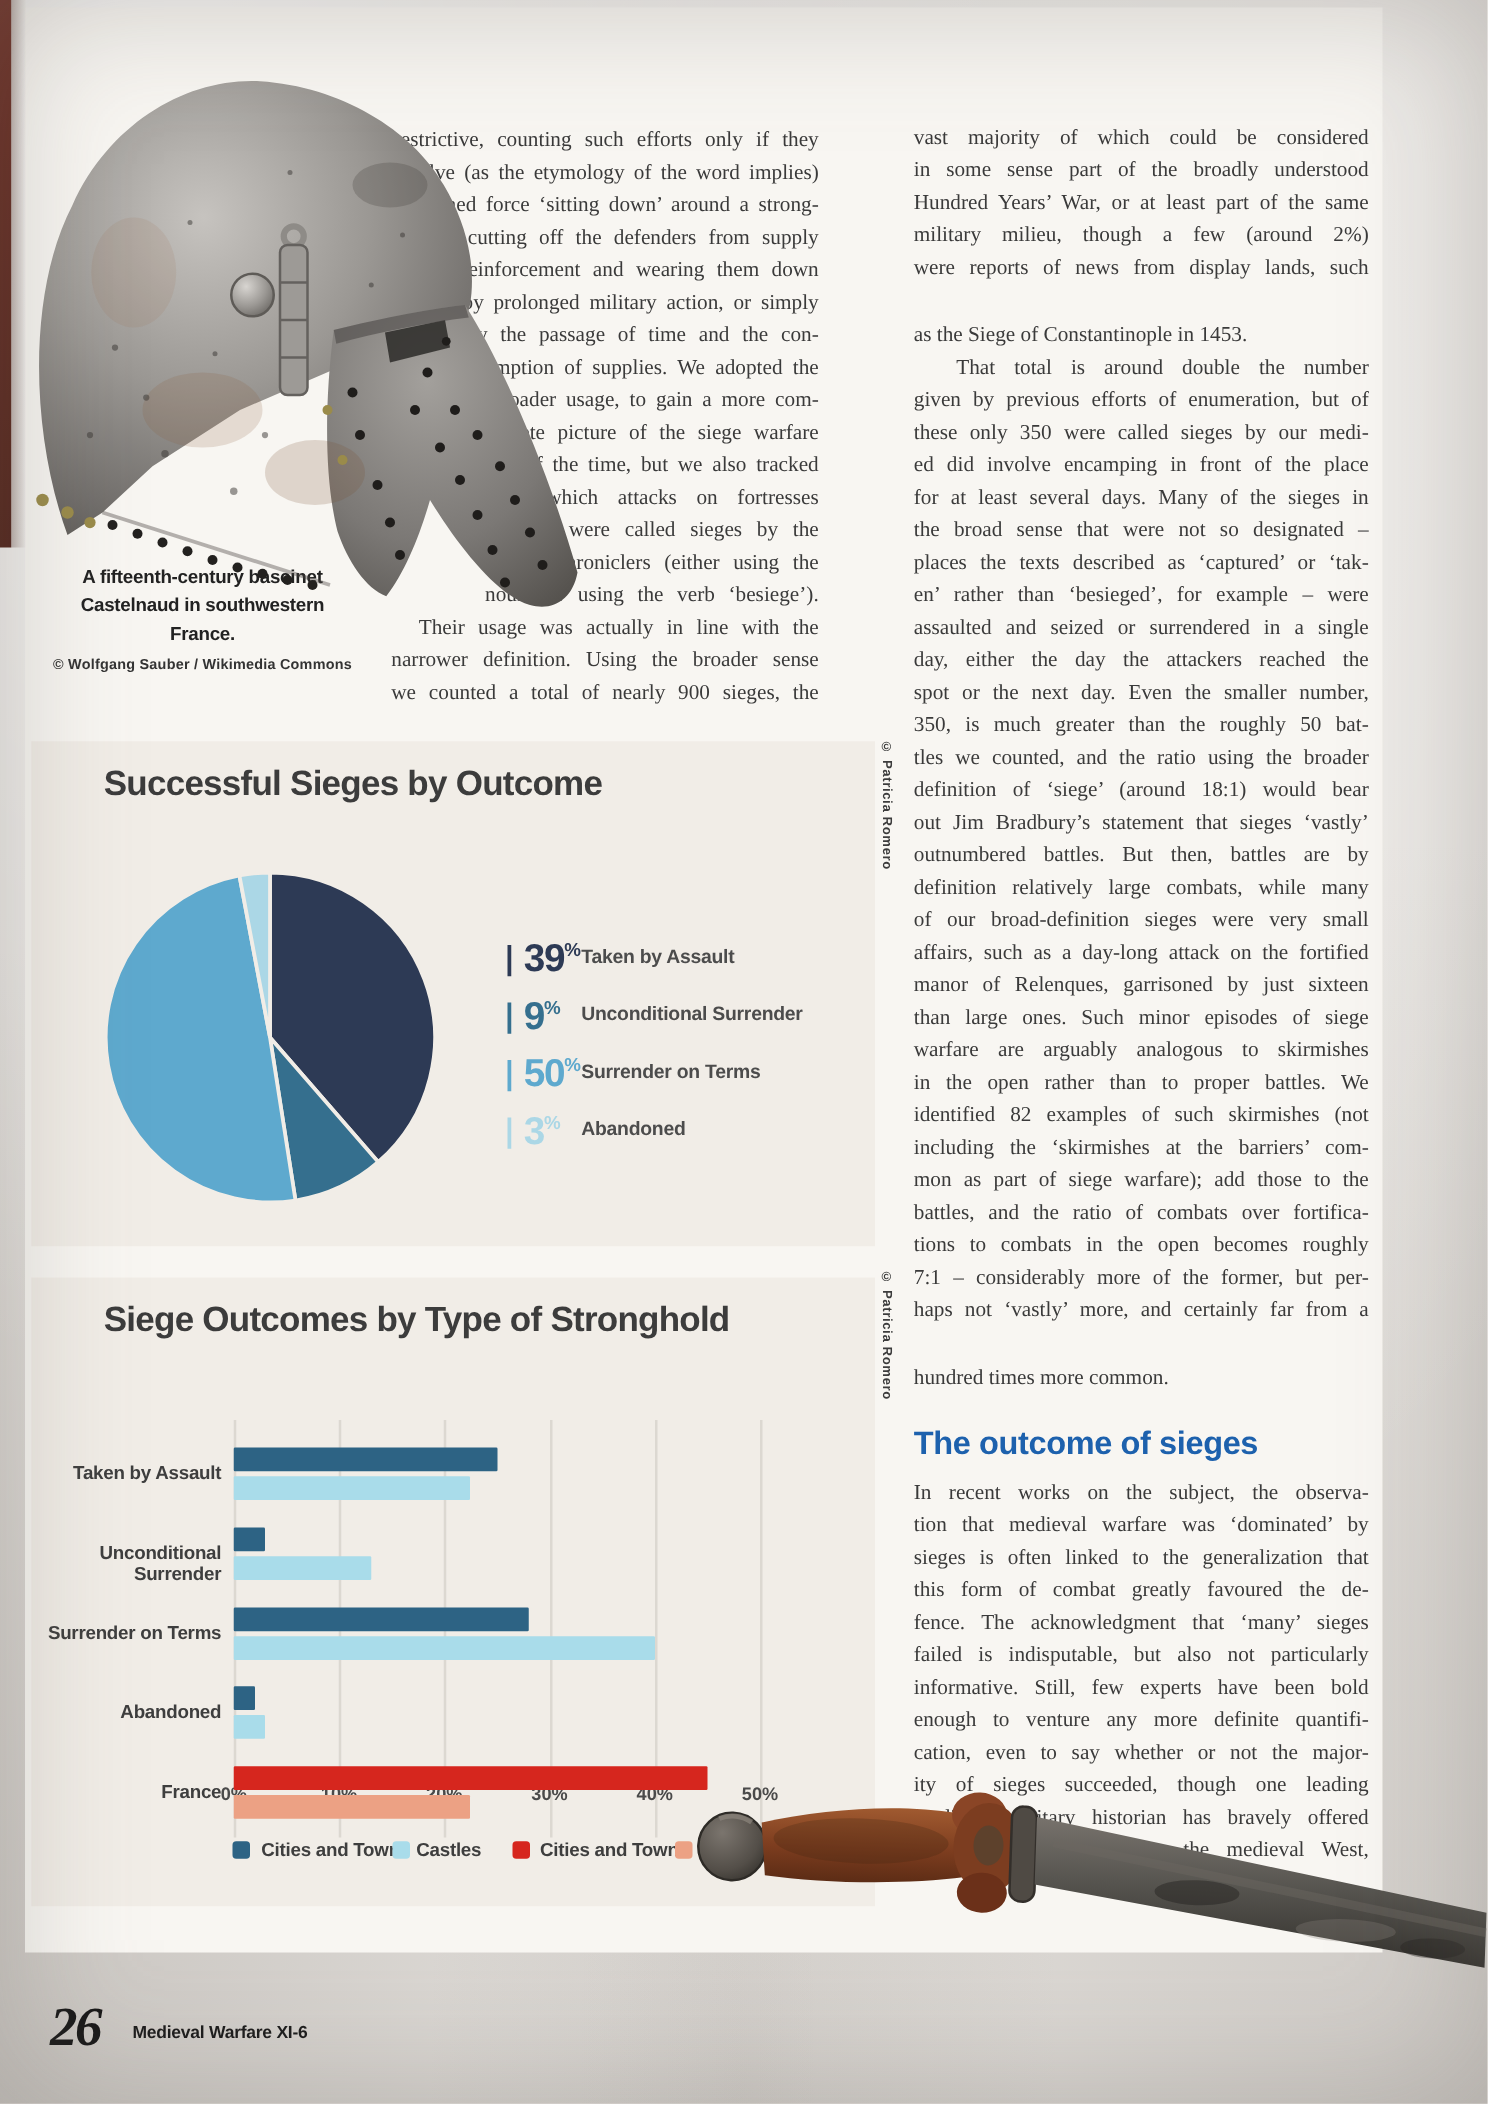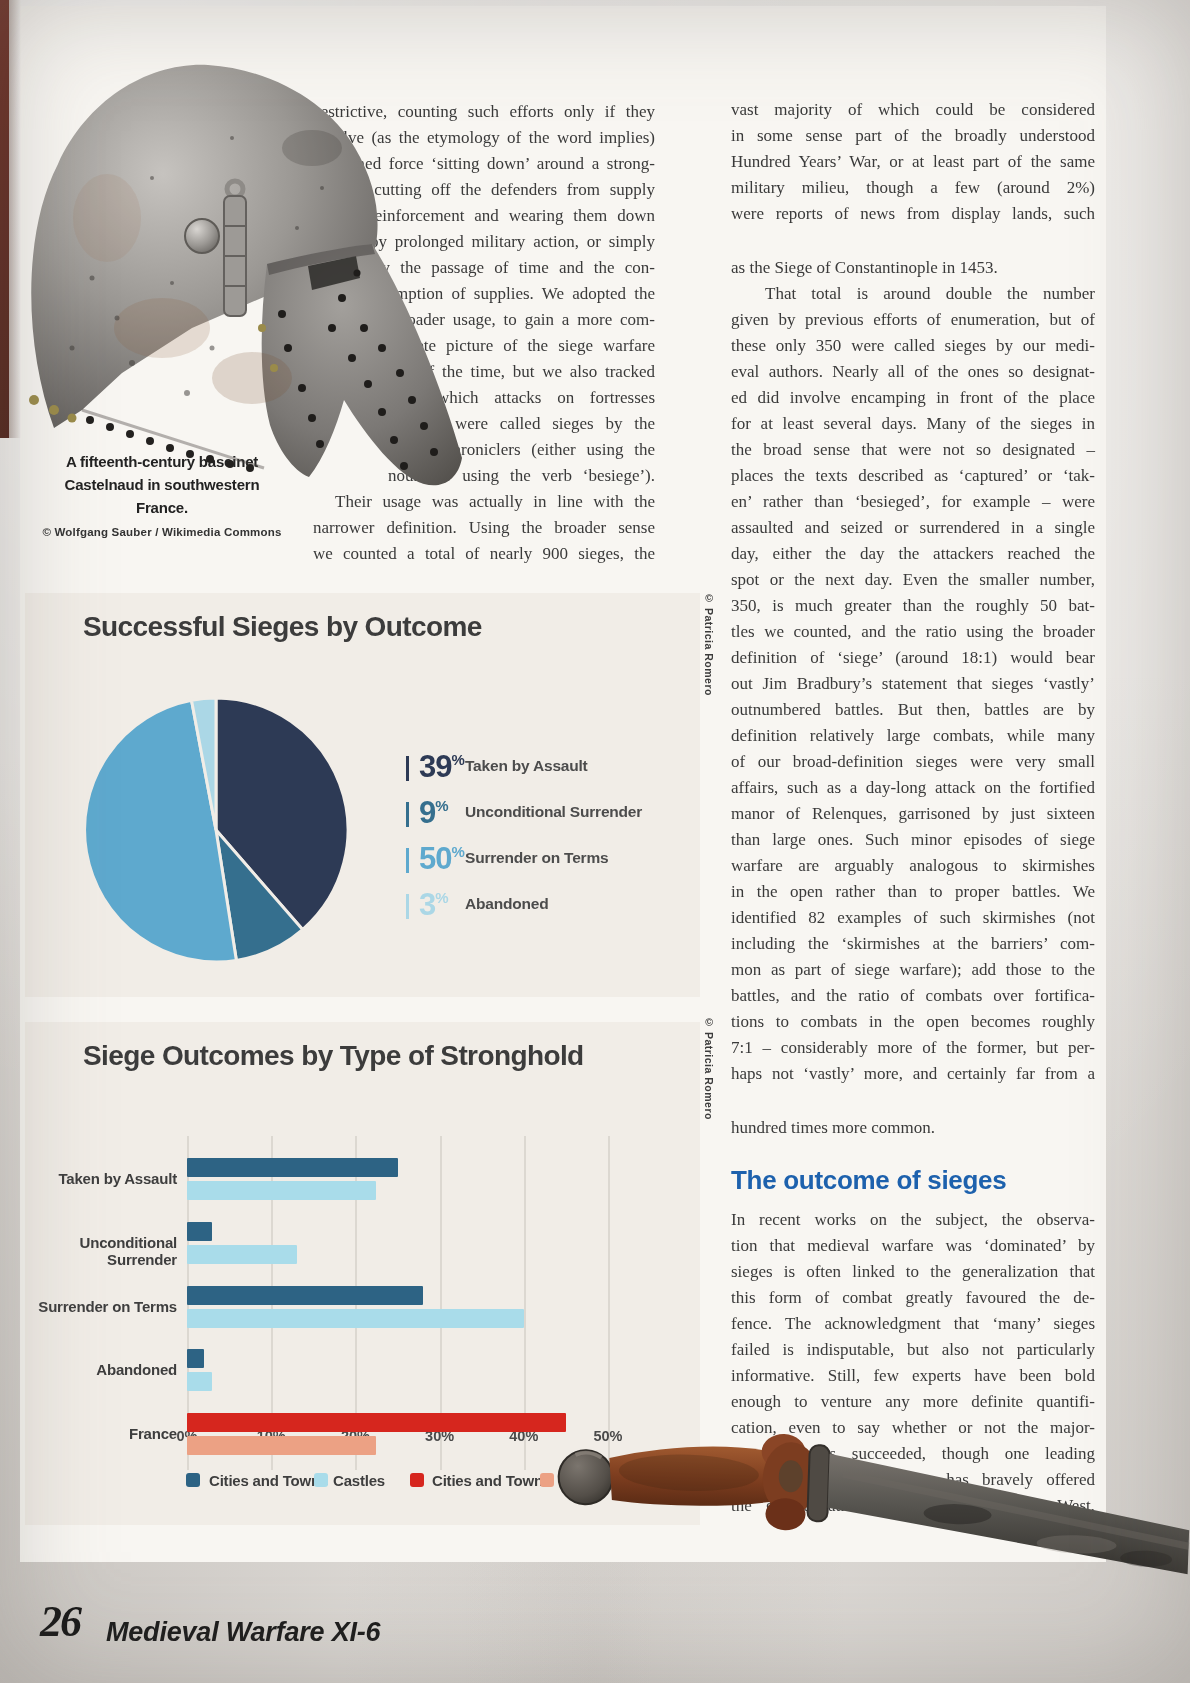--- a/index.html
+++ b/index.html
@@ -72,21 +72,21 @@
     font-weight:700;font-size:15px;color:#3e3e3e;letter-spacing:-0.2px;}
 
   
   .helmet{position:absolute;left:12px;top:28px;z-index:5;}
   .sword{position:absolute;left:538px;top:1420px;z-index:6;}
 
   
   .footer-num{position:absolute;left:40px;top:1596px;font-family:"Liberation Serif", serif;
     font-weight:700;font-style:italic;font-size:44px;color:#161616;letter-spacing:-2px;}
   .footer-title{position:absolute;left:106px;top:1617px;font-family:"Liberation Sans", sans-serif;
-    font-weight:700;font-style:italic;font-size:27px;color:#1b1b1b;letter-spacing:-0.2px;}
+    font-weight:700;font-size:14px;color:#1b1b1b;letter-spacing:-0.2px;}
 </style>
 </head>
 <body>
 
 <div class="content-bg"></div>
 <div class="left-strip"></div>
 <div class="left-strip2"></div>
 
 <svg class="helmet" width="470" height="465" viewBox="0 0 470 465">
   <defs>
@@ -217,21 +217,20 @@
 <div class="col col-right" id="col-right">
     <div class="jline">vast majority of which could be considered</div>
     <div class="jline">in some sense part of the broadly understood</div>
     <div class="jline">Hundred Years’ War, or at least part of the same</div>
     <div class="jline">military milieu, though a few (around 2%)</div>
     <div class="jline">were reports of news from display lands, such</div>
     <div class="jline ragged">as the Siege of Constantinople in 1453.</div>
     <div class="jline indent">That total is around double the number</div>
     <div class="jline">given by previous efforts of enumeration, but of</div>
     <div class="jline">these only 350 were called sieges by our medi-</div>
-    <div class="jline">eval authors. Nearly all of the ones so designat-</div>
     <div class="jline">ed did involve encamping in front of the place</div>
     <div class="jline">for at least several days. Many of the sieges in</div>
     <div class="jline">the broad sense that were not so designated –</div>
     <div class="jline">places the texts described as ‘captured’ or ‘tak-</div>
     <div class="jline">en’ rather than ‘besieged’, for example – were</div>
     <div class="jline">assaulted and seized or surrendered in a single</div>
     <div class="jline">day, either the day the attackers reached the</div>
     <div class="jline">spot or the next day. Even the smaller number,</div>
     <div class="jline">350, is much greater than the roughly 50 bat-</div>
     <div class="jline">tles we counted, and the ratio using the broader</div>

